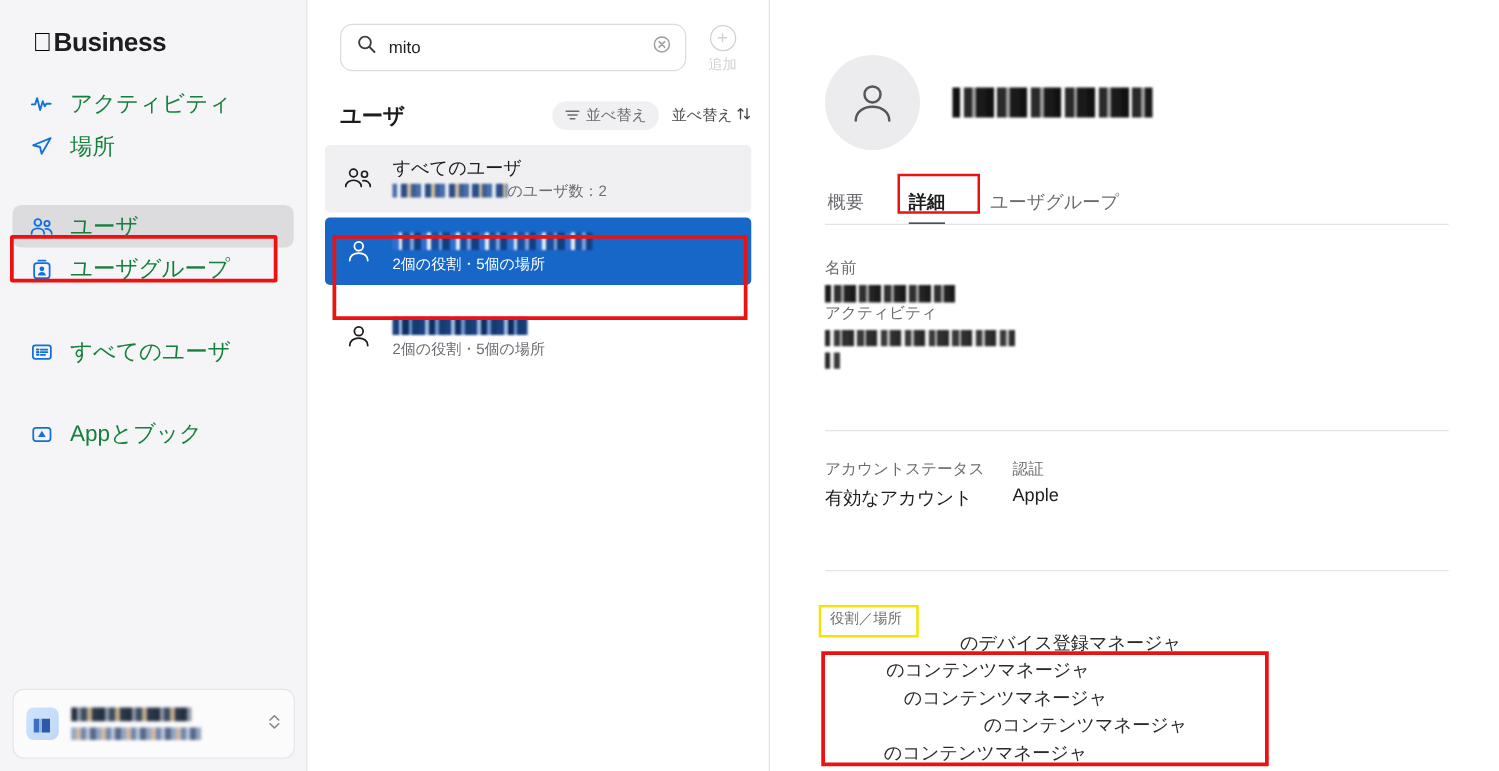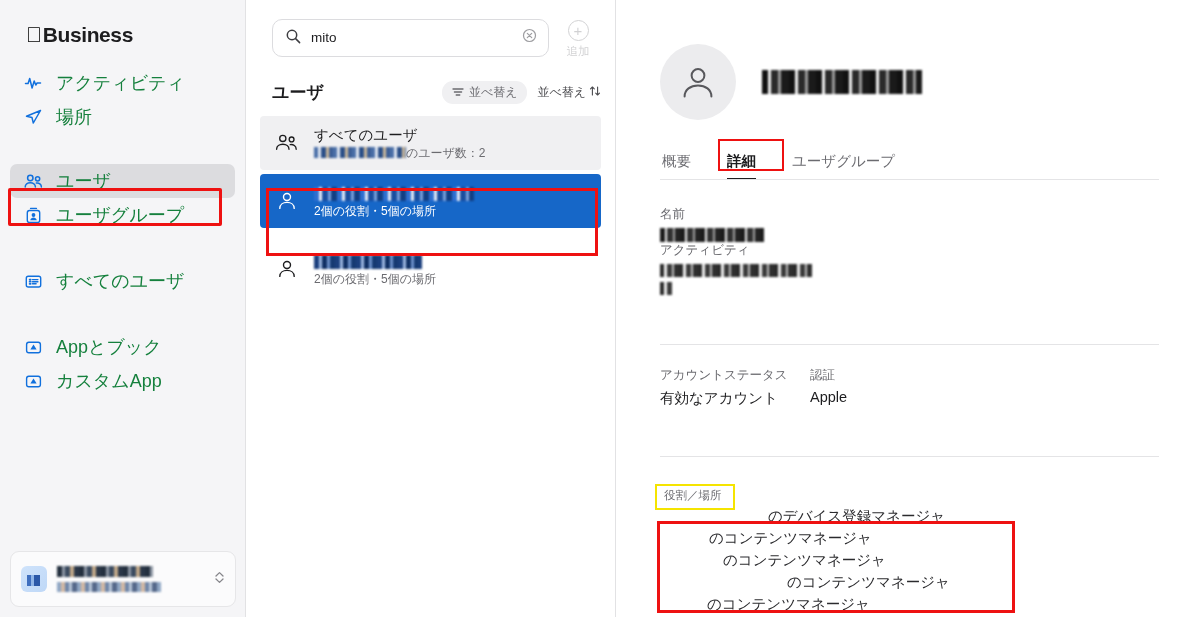--- a/index.html
+++ b/index.html
@@ -329,29 +329,20 @@
     <nav class="nav-group g4">
       <div class="nav-item">
         <span class="ic">
           <svg width="19" height="19" viewBox="0 0 19 19" fill="none" stroke="#1170dd" stroke-width="1.4" stroke-linejoin="round">
             <rect x="2.6" y="4.2" width="13.8" height="10.6" rx="2.2"></rect>
             <path d="M6.4 11.6l3.1-5.1 3.1 5.1z" fill="#1170dd" stroke="none"></path>
           </svg>
         </span>
         <span class="lbl">Appとブック</span>
       </div>
-      <div class="nav-item">
-        <span class="ic">
-          <svg width="19" height="19" viewBox="0 0 19 19" fill="none" stroke="#1170dd" stroke-width="1.4" stroke-linejoin="round">
-            <rect x="2.6" y="4.2" width="13.8" height="10.6" rx="2.2"></rect>
-            <path d="M6.4 11.6l3.1-5.1 3.1 5.1z" fill="#1170dd" stroke="none"></path>
-          </svg>
-        </span>
-        <span class="lbl">カスタムApp</span>
-      </div>
     </nav>
 
     <div class="acct-card">
       <div class="acct-avatar"></div>
       <div class="acct-lines">
         <div class="acct-l1"></div>
         <div class="acct-l2"></div>
       </div>
       <span class="acct-chevrons">
         <svg width="11" height="15" viewBox="0 0 11 15" fill="none" stroke="#86868b" stroke-width="1.3" stroke-linecap="round" stroke-linejoin="round">

